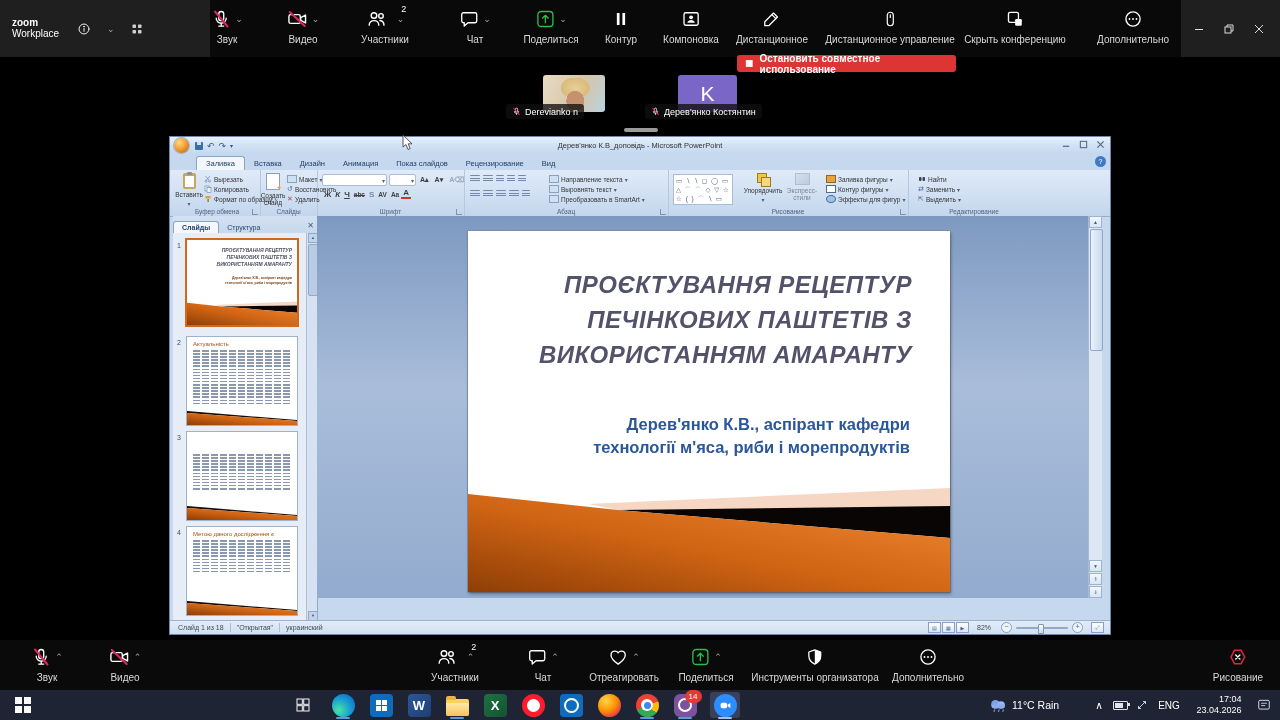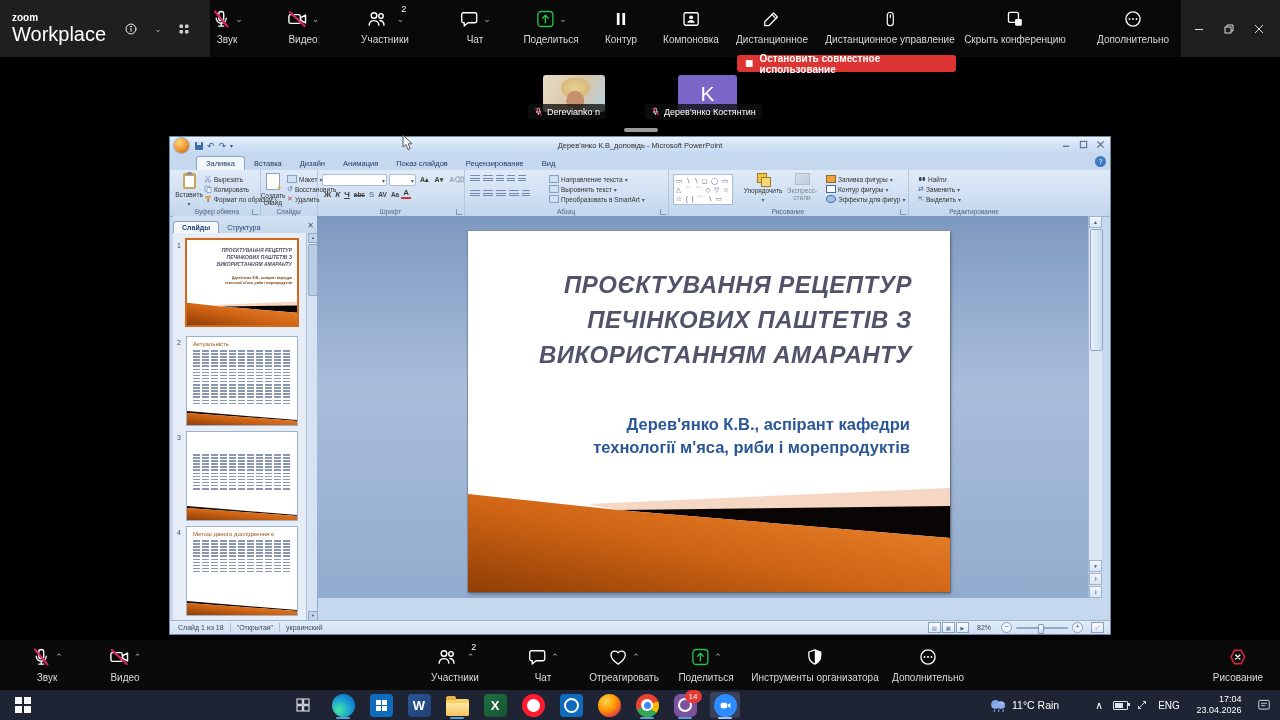--- a/index.html
+++ b/index.html
@@ -4,21 +4,21 @@
 <style>
   html,body{margin:0;padding:0;background:#000;}
   #screen{position:relative;width:1280px;height:720px;background:#000;overflow:hidden;
           font-family:"Liberation Sans",sans-serif;-webkit-user-select:none;user-select:none;}
 
   
   .topbar{position:absolute;left:0;top:0;width:1280px;height:57px;background:#090909;}
   .brandzone{position:absolute;left:0;top:0;width:210px;height:57px;background:#1f1f1f;display:flex;align-items:center;}
   .brand{margin-left:12px;color:#fff;line-height:1;}
   .brand .b1{font-size:10px;font-weight:bold;}
-  .brand .b2{font-size:20px;margin-top:1px;}
+  .brand .b2{font-size:10px;margin-top:1px;}
   .binfo{margin-left:18px;display:flex;align-items:center;gap:16px;color:#cfcfcf;}
   .winzone{position:absolute;right:0;top:0;width:99px;height:57px;background:#1f1f1f;display:flex;align-items:center;justify-content:flex-end;gap:20px;padding-right:16px;box-sizing:border-box;}
   .tbb{position:absolute;top:8px;transform:translateX(-50%);display:flex;flex-direction:column;align-items:center;cursor:default;}
   .tbb .irow{display:flex;align-items:flex-start;gap:4px;height:25px;position:relative;}
   .tbb .lbl{font-size:10px;color:#d9d9d9;white-space:nowrap;margin-top:1px;}
   .chv{color:#a8a8a8;font-size:9px;line-height:22px;}
   .badge{position:absolute;top:-4px;right:-2px;font-size:9px;color:#fff;}
   svg.oic{stroke:#fff;fill:none;stroke-width:1.6;stroke-linecap:round;stroke-linejoin:round;display:block;}
   svg.oic .fillw{fill:#fff;stroke:none;}
   .slash{stroke:#e0255c;stroke-width:2.4;}
@@ -349,21 +349,21 @@
   </div>
 
   <div class="banner red">
     <svg width="9" height="9" viewBox="0 0 10 10">
         <rect x="1" y="1" width="8" height="8" fill="#fff"></rect>
       </svg>
     <span>Остановить совместное использование</span>
   </div>
 
   <div class="tile tile-photo"></div>
-  <div class="namepill" style="left:528px">
+  <div class="namepill" style="left:506px">
     <svg width="9" height="9" viewBox="0 0 24 24">
         <rect x="9" y="3" width="6" height="11" rx="3" fill="none" stroke="#fff" stroke-width="2"></rect>
         <path d="M6 11a6 6 0 0 0 12 0M12 17v4" fill="none" stroke="#fff" stroke-width="2"></path>
         <line x1="4" y1="3" x2="20" y2="21" stroke="#e0255c" stroke-width="3"></line>
       </svg>
     <span>Derevianko n</span>
   </div>
   <div class="tile tile-k">
     <span>K</span>
   </div>

